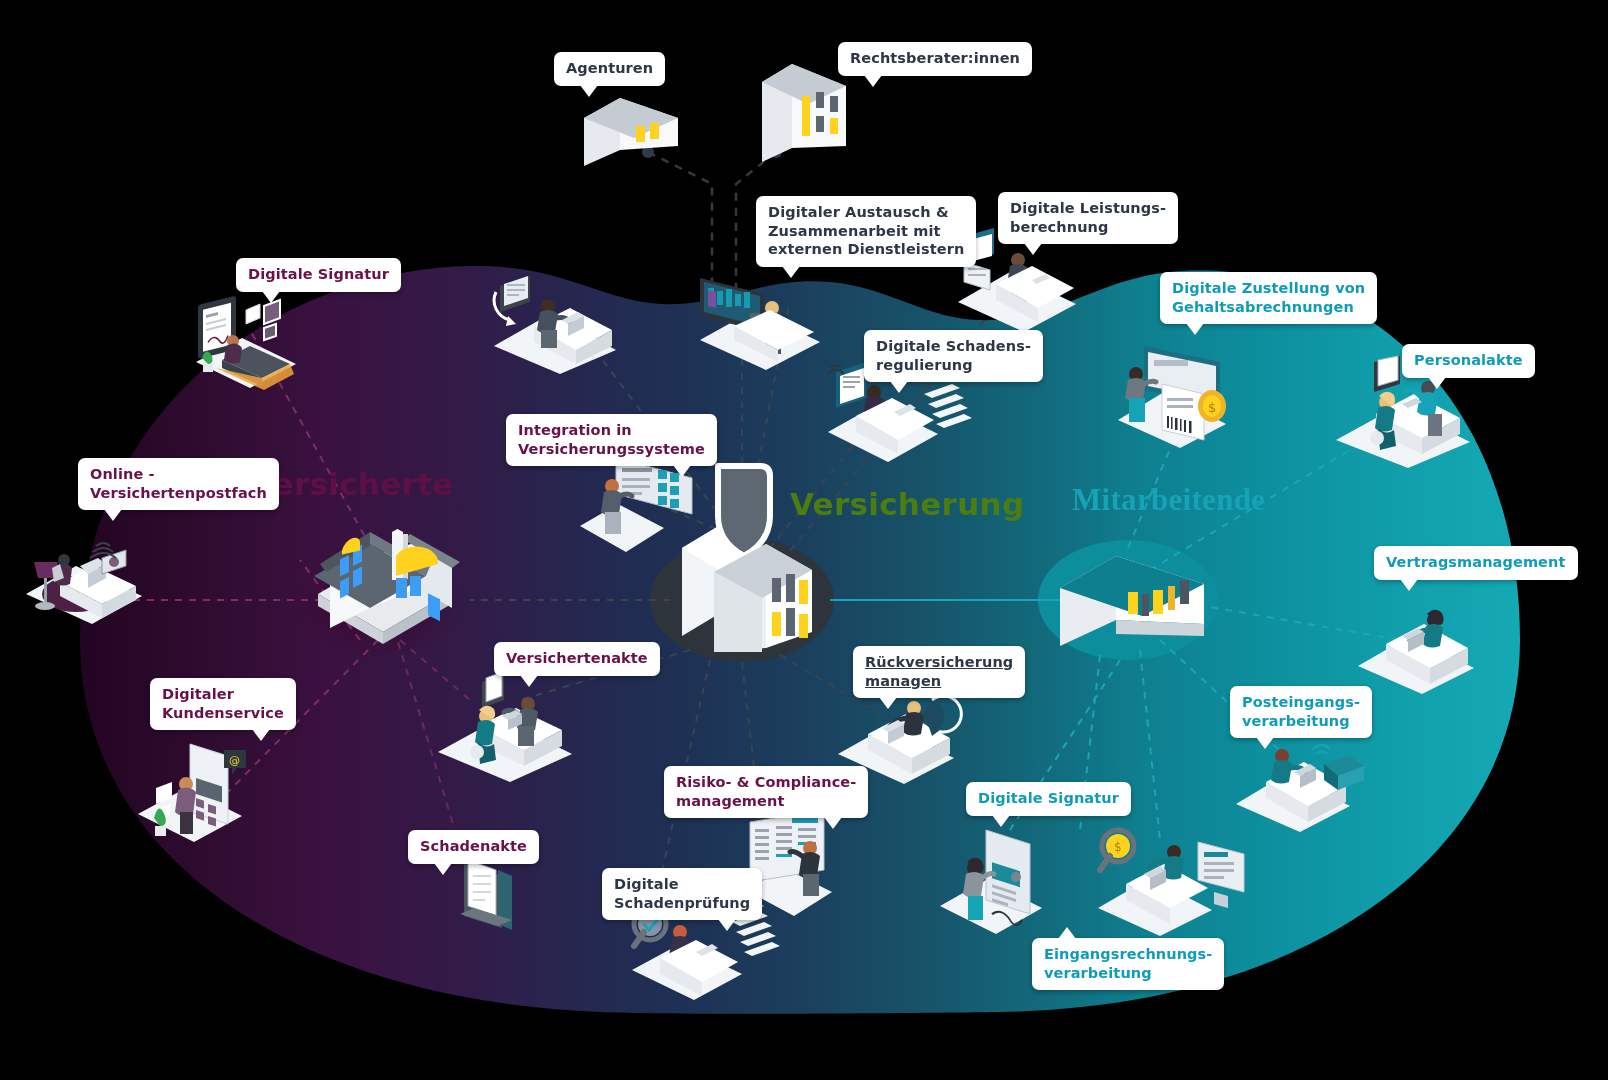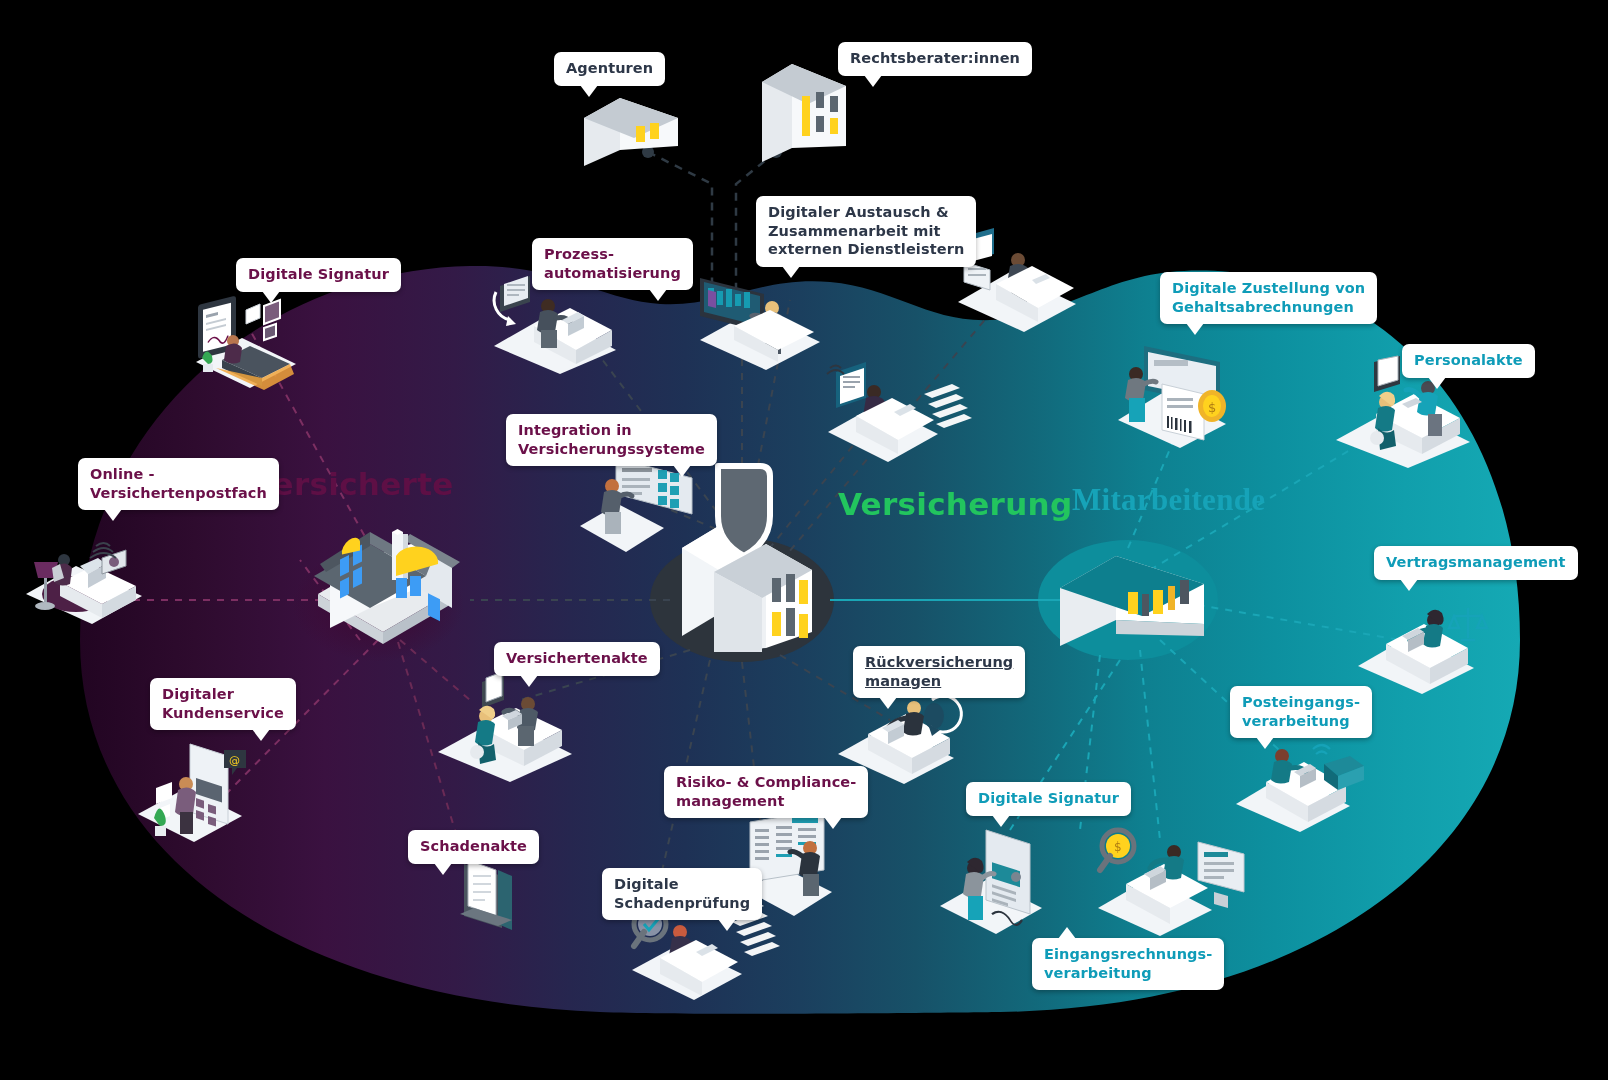--- a/index.html
+++ b/index.html
@@ -62,21 +62,21 @@
   
   .hub-title {
     position: absolute;
     font-size: 31px;
     font-weight: bold;
     letter-spacing: 0.3px;
     z-index: 30;
     white-space: nowrap;
   }
   .ht-versicherte  { color: #5e0f45; }
-  .ht-versicherung { color: #22c55e; margin-left: 48px; }
+  .ht-versicherung { color: #4d7c0f; }
   .ht-mitarbeit    { color: #16a3b8; }
 
   
   .scene { position: absolute; z-index: 20; }
   .scene svg { display:block; overflow: visible; }
 </style>
 </head>
 <body>
 
 <div id="stage">
@@ -774,34 +774,36 @@
   <div class="bubble c-purple t-down" style="left:78px; top:458px;">Online -
 Versichertenpostfach</div>
 
   <div class="bubble c-purple t-down-r" style="left:150px; top:678px;">Digitaler
 Kundenservice</div>
 
   <div class="bubble c-purple t-down" style="left:494px; top:642px;">Versichertenakte</div>
 
   <div class="bubble c-purple t-down" style="left:408px; top:830px;text-align:right;">Schadenakte</div>
 
-  <div class="bubble c-purple t-down-r" style="left:532px; top:238px;">Prozess-
-automatisierung</div>
 
   <div class="bubble c-purple t-down-r" style="left:506px; top:414px;">Integration in
 Versicherungssysteme</div>
 
   <div class="bubble c-purple t-down-r" style="left:664px; top:766px;">Risiko- &amp; Compliance-
 management</div>
 
   <div class="bubble c-navy t-down" style="left:756px; top:196px;">Digitaler Austausch &amp;
 Zusammenarbeit mit
 externen Dienstleistern</div>
 
-
+  <div class="bubble c-navy t-down" style="left:998px; top:192px;">Digitale Leistungs-
+berechnung</div>
+
+  <div class="bubble c-navy t-down" style="left:864px; top:330px;">Digitale Schadens-
+regulierung</div>
 
   <div class="bubble c-navy t-down" style="left:853px; top:646px;text-decoration:underline;">Rückversicherung
 managen</div>
 
   <div class="bubble c-navy t-down-r" style="left:602px; top:868px;">Digitale
 Schadenprüfung</div>
 
   <div class="bubble c-teal t-down" style="left:1160px; top:272px;">Digitale Zustellung von
 Gehaltsabrechnungen</div>
 

